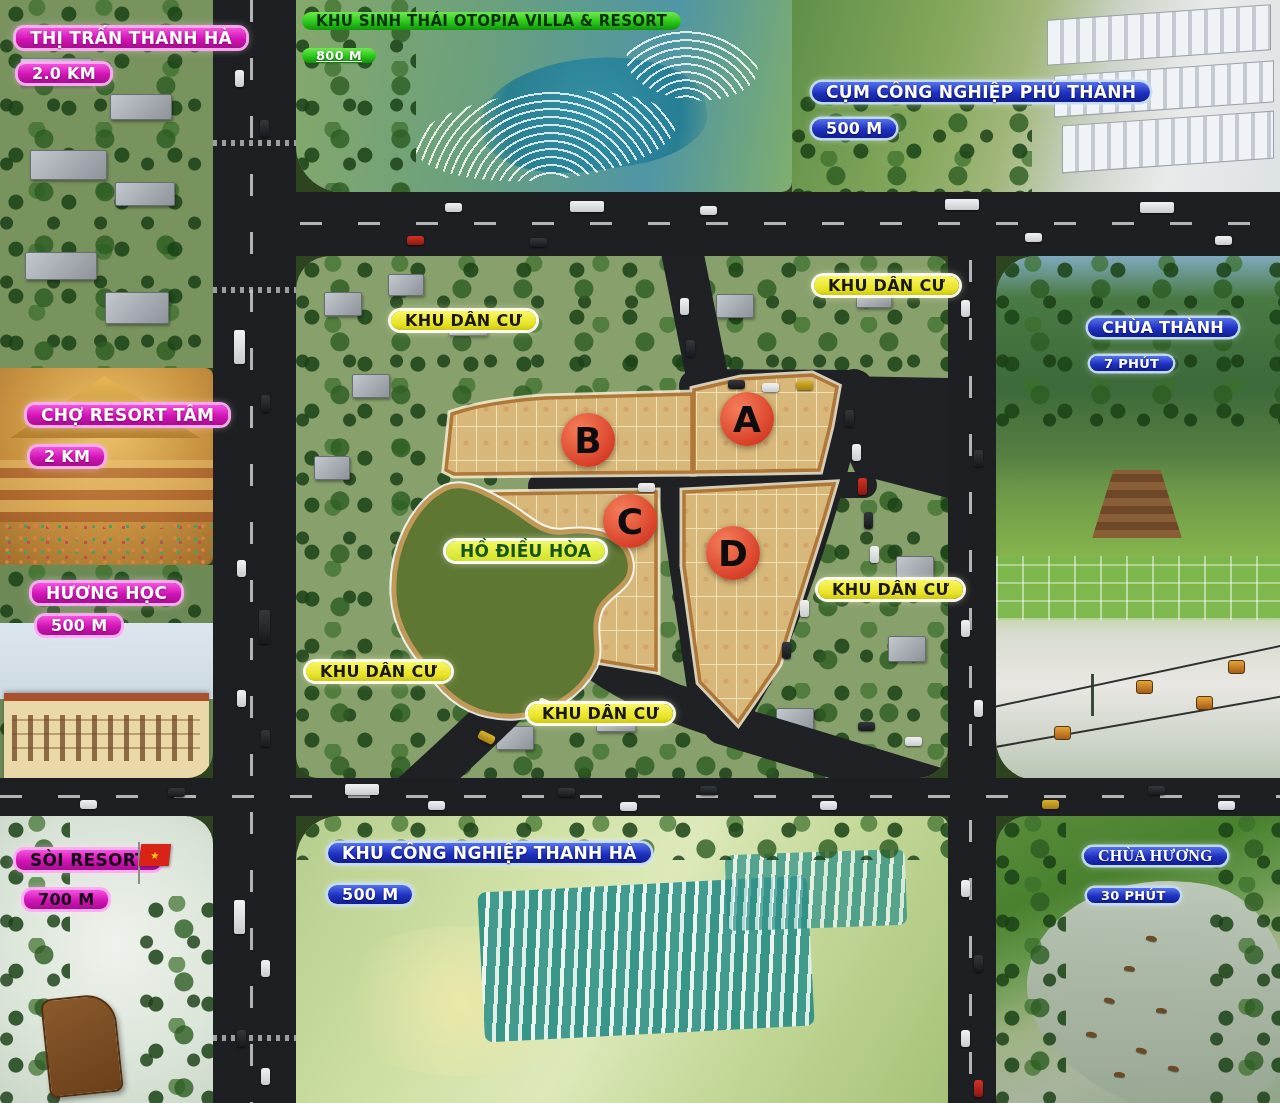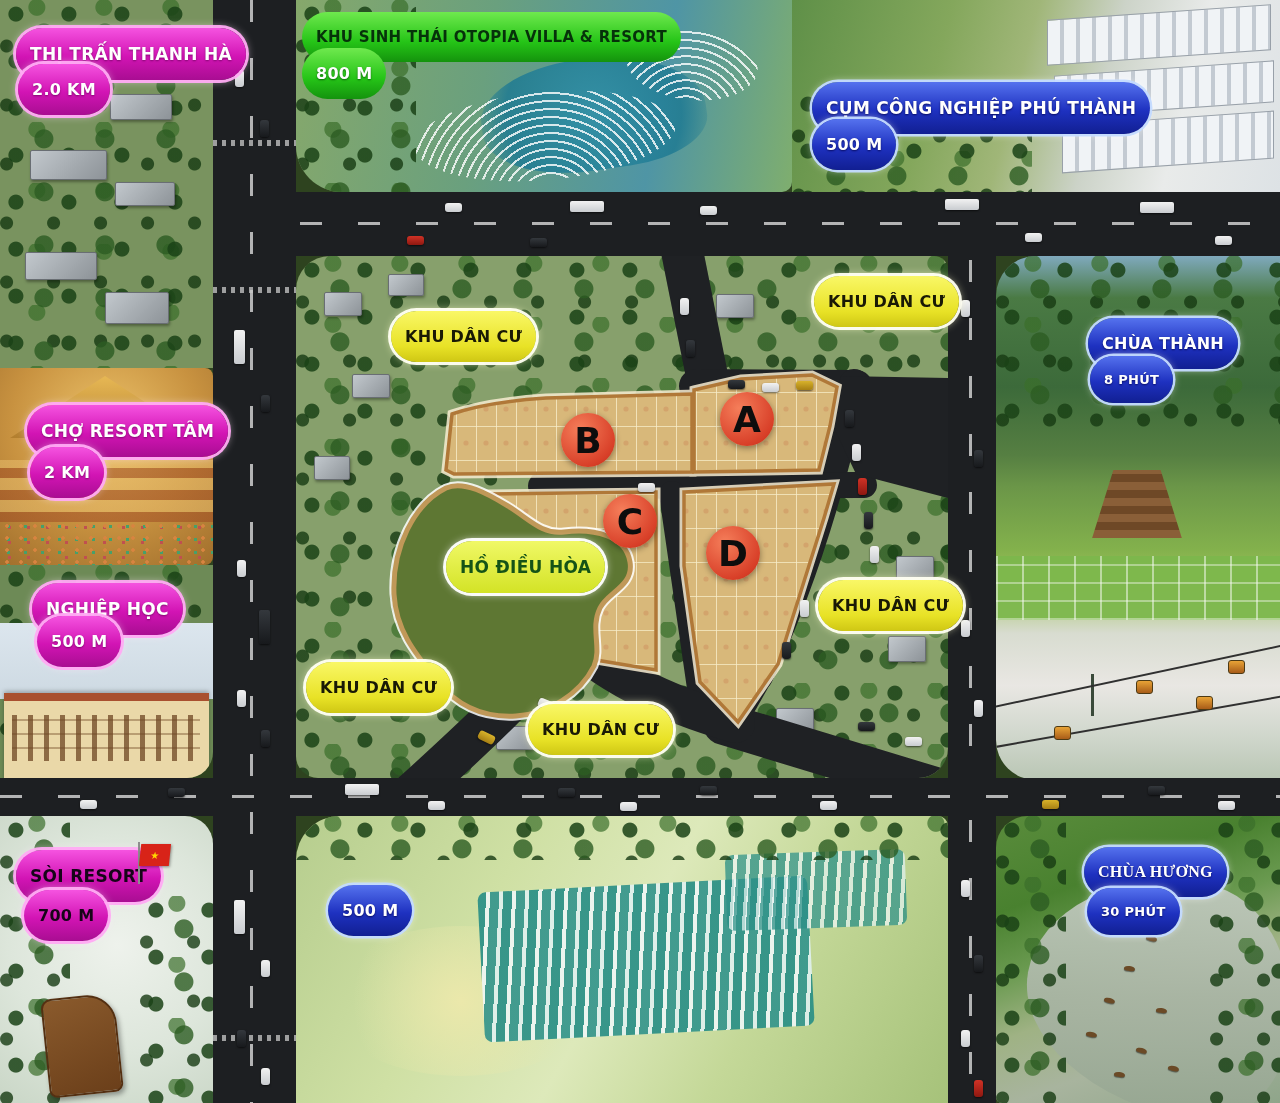--- a/index.html
+++ b/index.html
@@ -31,25 +31,25 @@
   .car{position:absolute;border-radius:3px;box-shadow:0 1px 2px rgba(0,0,0,.6);}
   .car.h{width:17px;height:9px;} .car.v{width:9px;height:17px;}
   .car.th{width:34px;height:11px;border-radius:2px;} .car.tv{width:11px;height:34px;border-radius:2px;}
   .cw{background:linear-gradient(180deg,#f2f2f2,#c9ccd0);}
   .cd{background:linear-gradient(180deg,#34383d,#17191c);}
   .cr{background:linear-gradient(180deg,#d03226,#8f1810);}
   .cy{background:linear-gradient(180deg,#d8b22a,#a67f14);}
 
   
   .pill{position:absolute;border-radius:999px;font-weight:bold;white-space:nowrap;
-    display:flex;align-items:center;justify-content:center;padding:16px 14px;z-index:40;
+    display:flex;align-items:center;justify-content:center;padding:0 14px;z-index:40;
     letter-spacing:.3px;}
   .pill.magenta{background:linear-gradient(180deg,#f553e0 0%,#d214b4 55%,#a90d92 100%);color:#fff;
     box-shadow:0 0 0 3px rgba(255,170,243,.95),0 0 10px rgba(255,230,252,.8);
-    text-shadow:0 1px 2px rgba(80,0,70,.6);}
+    text-shadow:0 1px 2px rgba(80,0,70,.6);border-radius:8px;}
   .pill.magenta.darktext{color:#160418;text-shadow:none;}
   .pill.green{background:linear-gradient(180deg,#6fe94e 0%,#25c417 60%,#14930d 100%);color:#06320a;
     box-shadow:0 0 0 2px #0d7а0d,0 0 0 3px rgba(205,255,180,.95),0 0 10px rgba(235,255,220,.85);}
   .pill.green.whitetext{color:#fff;text-shadow:0 1px 2px rgba(0,60,0,.7);}
   .pill.blue{background:linear-gradient(180deg,#5572ee 0%,#1e31c0 55%,#111f92 100%);color:#fff;
     box-shadow:0 0 0 2.5px rgba(195,218,255,.95),0 0 9px rgba(255,255,255,.7);
     text-shadow:0 1px 2px rgba(0,0,70,.75);}
   .pill.yellow{background:linear-gradient(180deg,#f9f766 0%,#e8e226 70%,#cfc714 100%);color:#191905;
     box-shadow:0 0 0 3px rgba(255,255,242,.95),0 0 10px rgba(255,255,205,.9);}
   .pill.lakegreen{background:linear-gradient(180deg,#f0f866 0%,#d3e326 100%);color:#155317;
@@ -357,37 +357,38 @@
       <span>C</span>
     </div>
   <div class="plot-marker" style="left:706px;top:526px;">
       <span>D</span>
     </div>
 
   <div class="pill magenta" style="left:16px;top:28px;font-size:17px;">THỊ TRẤN THANH HÀ</div>
   <div class="pill magenta" style="left:18px;top:64px;font-size:16px;">2.0 KM</div>
 
   <div class="pill green" style="left:302px;top:12px;font-size:15px;">KHU SINH THÁI OTOPIA VILLA &amp; RESORT</div>
-  <div class="pill green whitetext" style="left:302px;top:48px;font-size:16px;">800 M</div>
+  <div class="pill green whitetext" style="left:302px;top:48px;font-size:13px;text-decoration:underline;">800 M</div>
 
   <div class="pill blue" style="left:812px;top:82px;font-size:17px;">CỤM CÔNG NGHIỆP PHÚ THÀNH</div>
   <div class="pill blue" style="left:812px;top:119px;font-size:16px;">500 M</div>
 
   <div class="pill magenta" style="left:27px;top:405px;font-size:17px;">CHỢ RESORT TÂM</div>
   <div class="pill magenta" style="left:30px;top:447px;font-size:16px;">2 KM</div>
 
-  <div class="pill magenta" style="left:32px;top:583px;font-size:17px;">NGHIỆP HỌC</div>
+  <div class="pill magenta" style="left:32px;top:583px;font-size:17px;">HƯƠNG HỌC</div>
   <div class="pill magenta" style="left:37px;top:616px;font-size:16px;">500 M</div>
 
   <div class="pill magenta darktext" style="left:16px;top:850px;font-size:17px;">SÒI RESORT</div>
   <div class="pill magenta darktext" style="left:24px;top:890px;font-size:16px;">700 M</div>
 
   <div class="pill blue" style="left:1088px;top:318px;font-size:16px;">CHÙA THÀNH</div>
-  <div class="pill blue" style="left:1090px;top:356px;font-size:13px;">8 PHÚT</div>
-
+  <div class="pill blue" style="left:1090px;top:356px;font-size:13px;">7 PHÚT</div>
+
+  <div class="pill blue" style="left:328px;top:843px;font-size:17px;">KHU CÔNG NGHIỆP THANH HÀ</div>
   <div class="pill blue" style="left:328px;top:885px;font-size:16px;">500 M</div>
 
   <div class="pill blue" style="left:1084px;top:847px;font-size:16px;font-family:Liberation Serif, serif;">CHÙA HƯƠNG</div>
   <div class="pill blue" style="left:1087px;top:888px;font-size:13px;">30 PHÚT</div>
 
   <div class="pill yellow" style="left:391px;top:311px;font-size:16px;">KHU DÂN CƯ</div>
   <div class="pill yellow" style="left:814px;top:276px;font-size:16px;">KHU DÂN CƯ</div>
   <div class="pill yellow" style="left:818px;top:580px;font-size:16px;">KHU DÂN CƯ</div>
   <div class="pill yellow" style="left:306px;top:662px;font-size:16px;">KHU DÂN CƯ</div>
   <div class="pill yellow" style="left:528px;top:704px;font-size:16px;">KHU DÂN CƯ</div>

